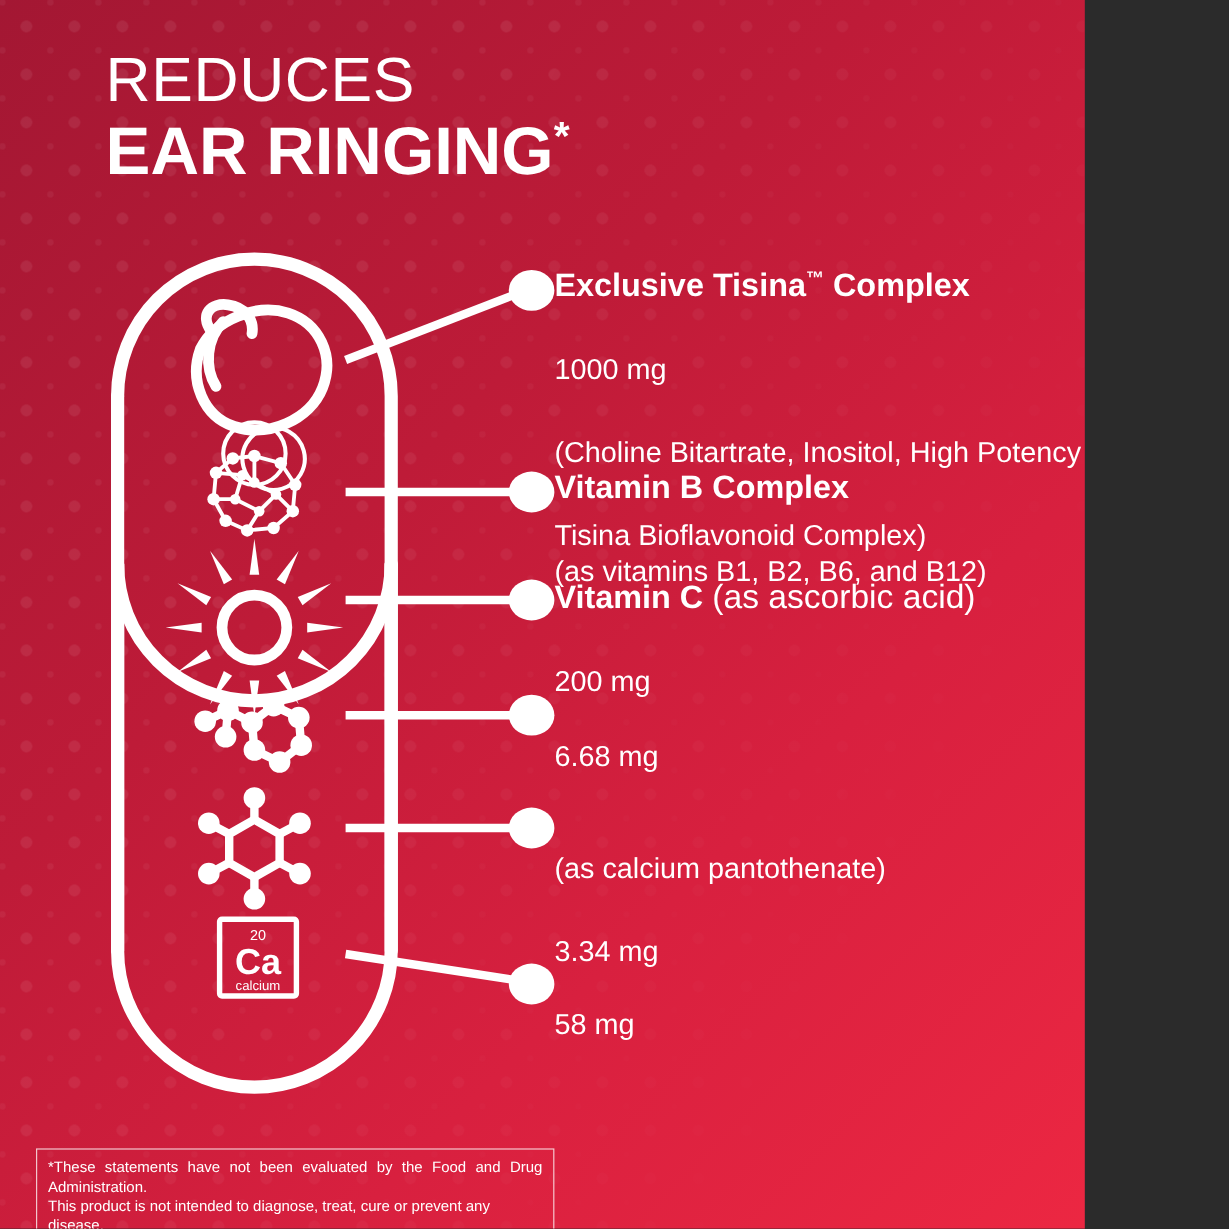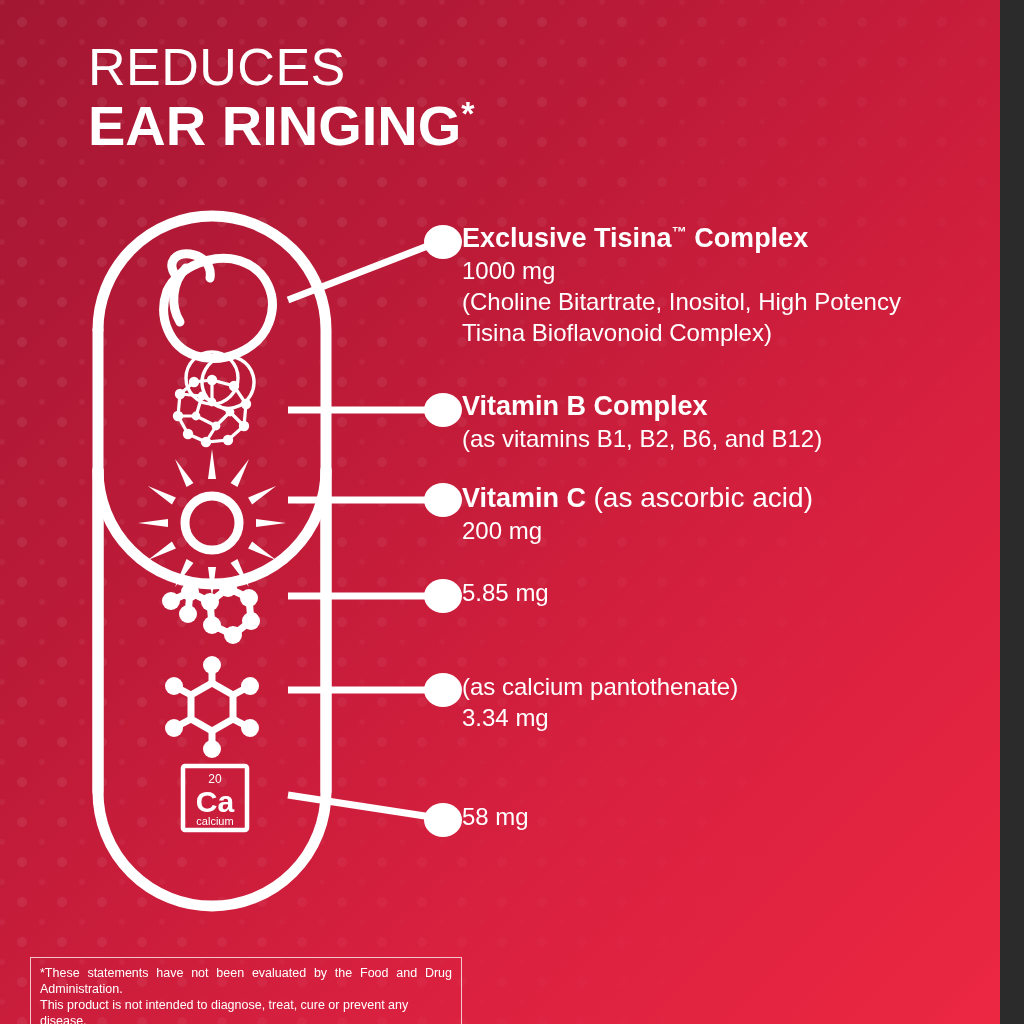--- a/index.html
+++ b/index.html
@@ -2,21 +2,21 @@
 <html><head>
 <meta charset="utf-8">
 <style>
   html, body {
     margin: 0;
     padding: 0;
     background: #2b2b2b;
   }
   #poster {
     position: relative;
-    width: 1000px;
+    width: 904px;
     height: 1024px;
     overflow: hidden;
     font-family: "Liberation Sans", sans-serif;
     background: linear-gradient(135deg, #A31733 0%, #BE1B38 38%, #D8203F 68%, #EC2742 100%);
     text-decoration: underline;
   }
 
   
   .dots {
     position: absolute;
@@ -99,20 +99,21 @@
   }
   .ing .title .sub {
     font-size: 28px;
     font-weight: 400;
   }
   .ing .detail {
     font-size: 24px;
     font-weight: 400;
     line-height: 31px;
     white-space: nowrap;
+    margin-top: 38px;
   }
 
   
   .disclaimer {
     position: absolute;
     left: 30px;
     top: 957px;
     width: 432px;
     border: 1px solid rgba(255,255,255,0.75);
     padding: 7px 9px 8px 9px;
@@ -280,21 +281,21 @@
       <div class="title">Vitamin B Complex</div>
       <div class="detail">(as vitamins B1, B2, B6, and B12)</div>
     </div>
 
     <div class="ing" style="top:481px">
       <div class="title"><span>Vitamin C</span> <span class="sub">(as ascorbic acid)</span></div>
       <div class="detail">200 mg</div>
     </div>
 
     <div class="ing" style="top:577px">
-      <div class="detail">5.85 mg</div>
+      <div class="detail">6.68 mg</div>
     </div>
 
     <div class="ing" style="top:671px">
       <div class="detail">(as calcium pantothenate)</div>
       <div class="detail">3.34 mg</div>
     </div>
 
     <div class="ing" style="top:801px">
       <div class="detail">58 mg</div>
     </div>

